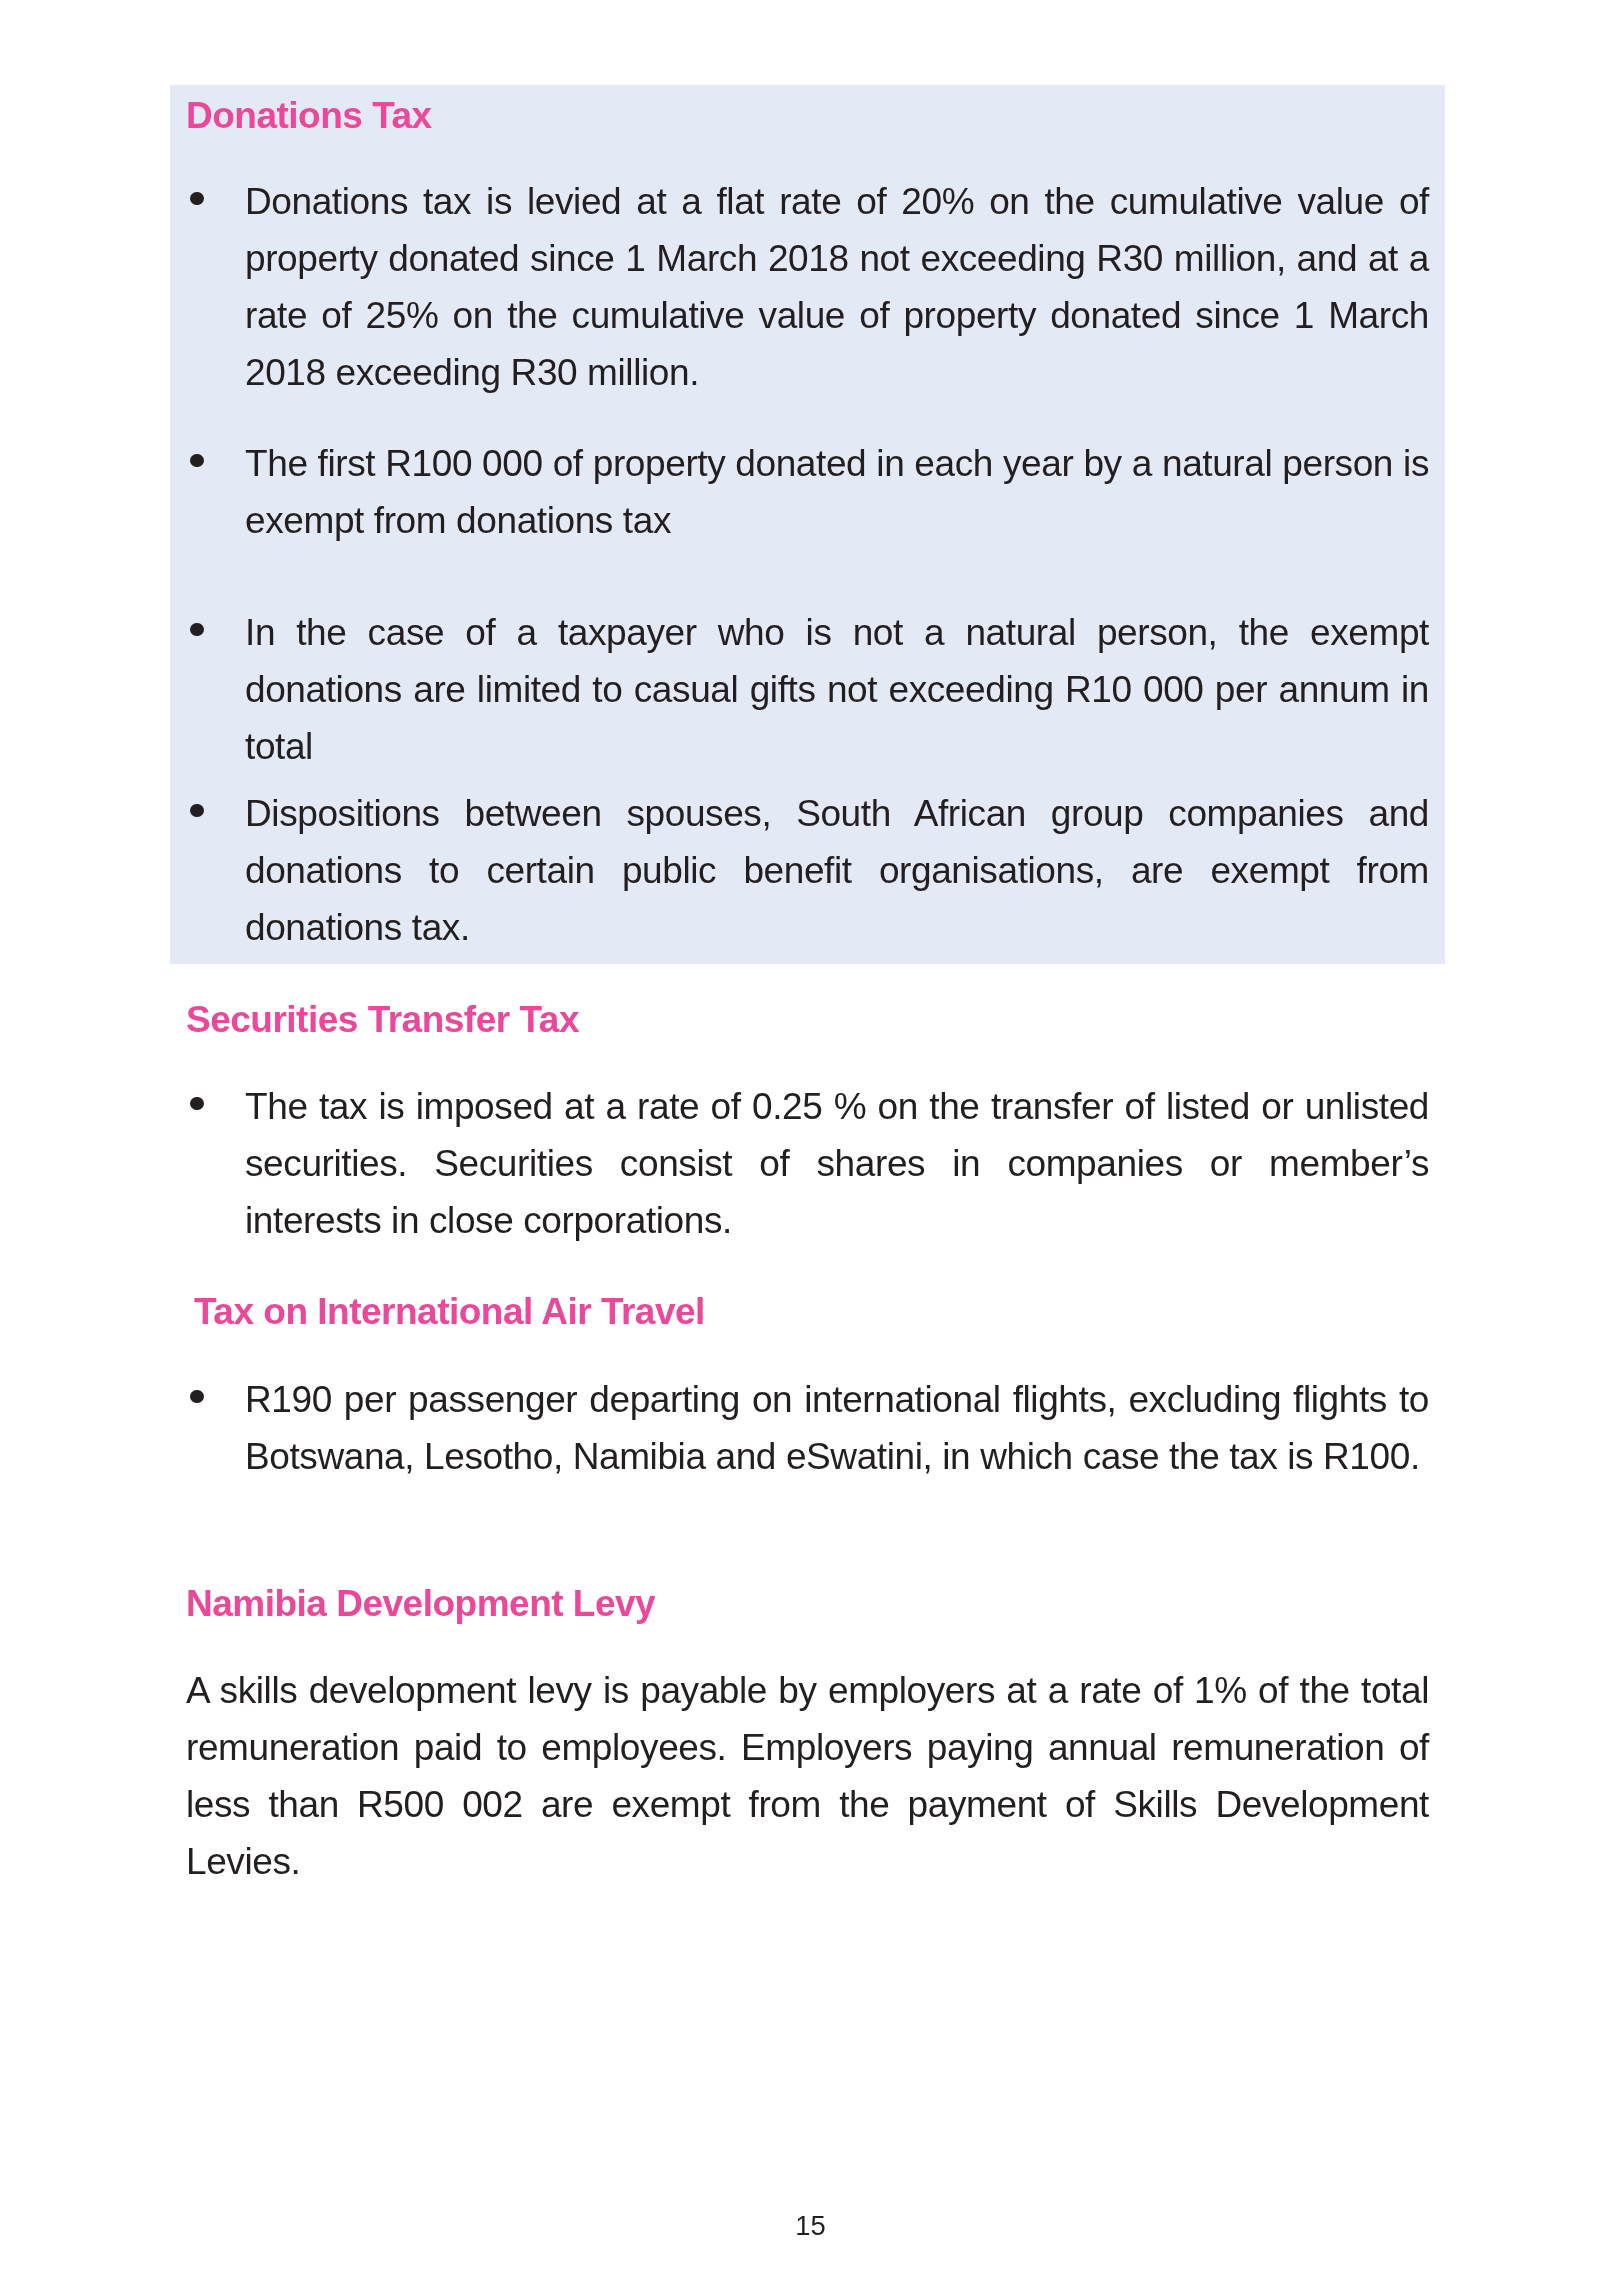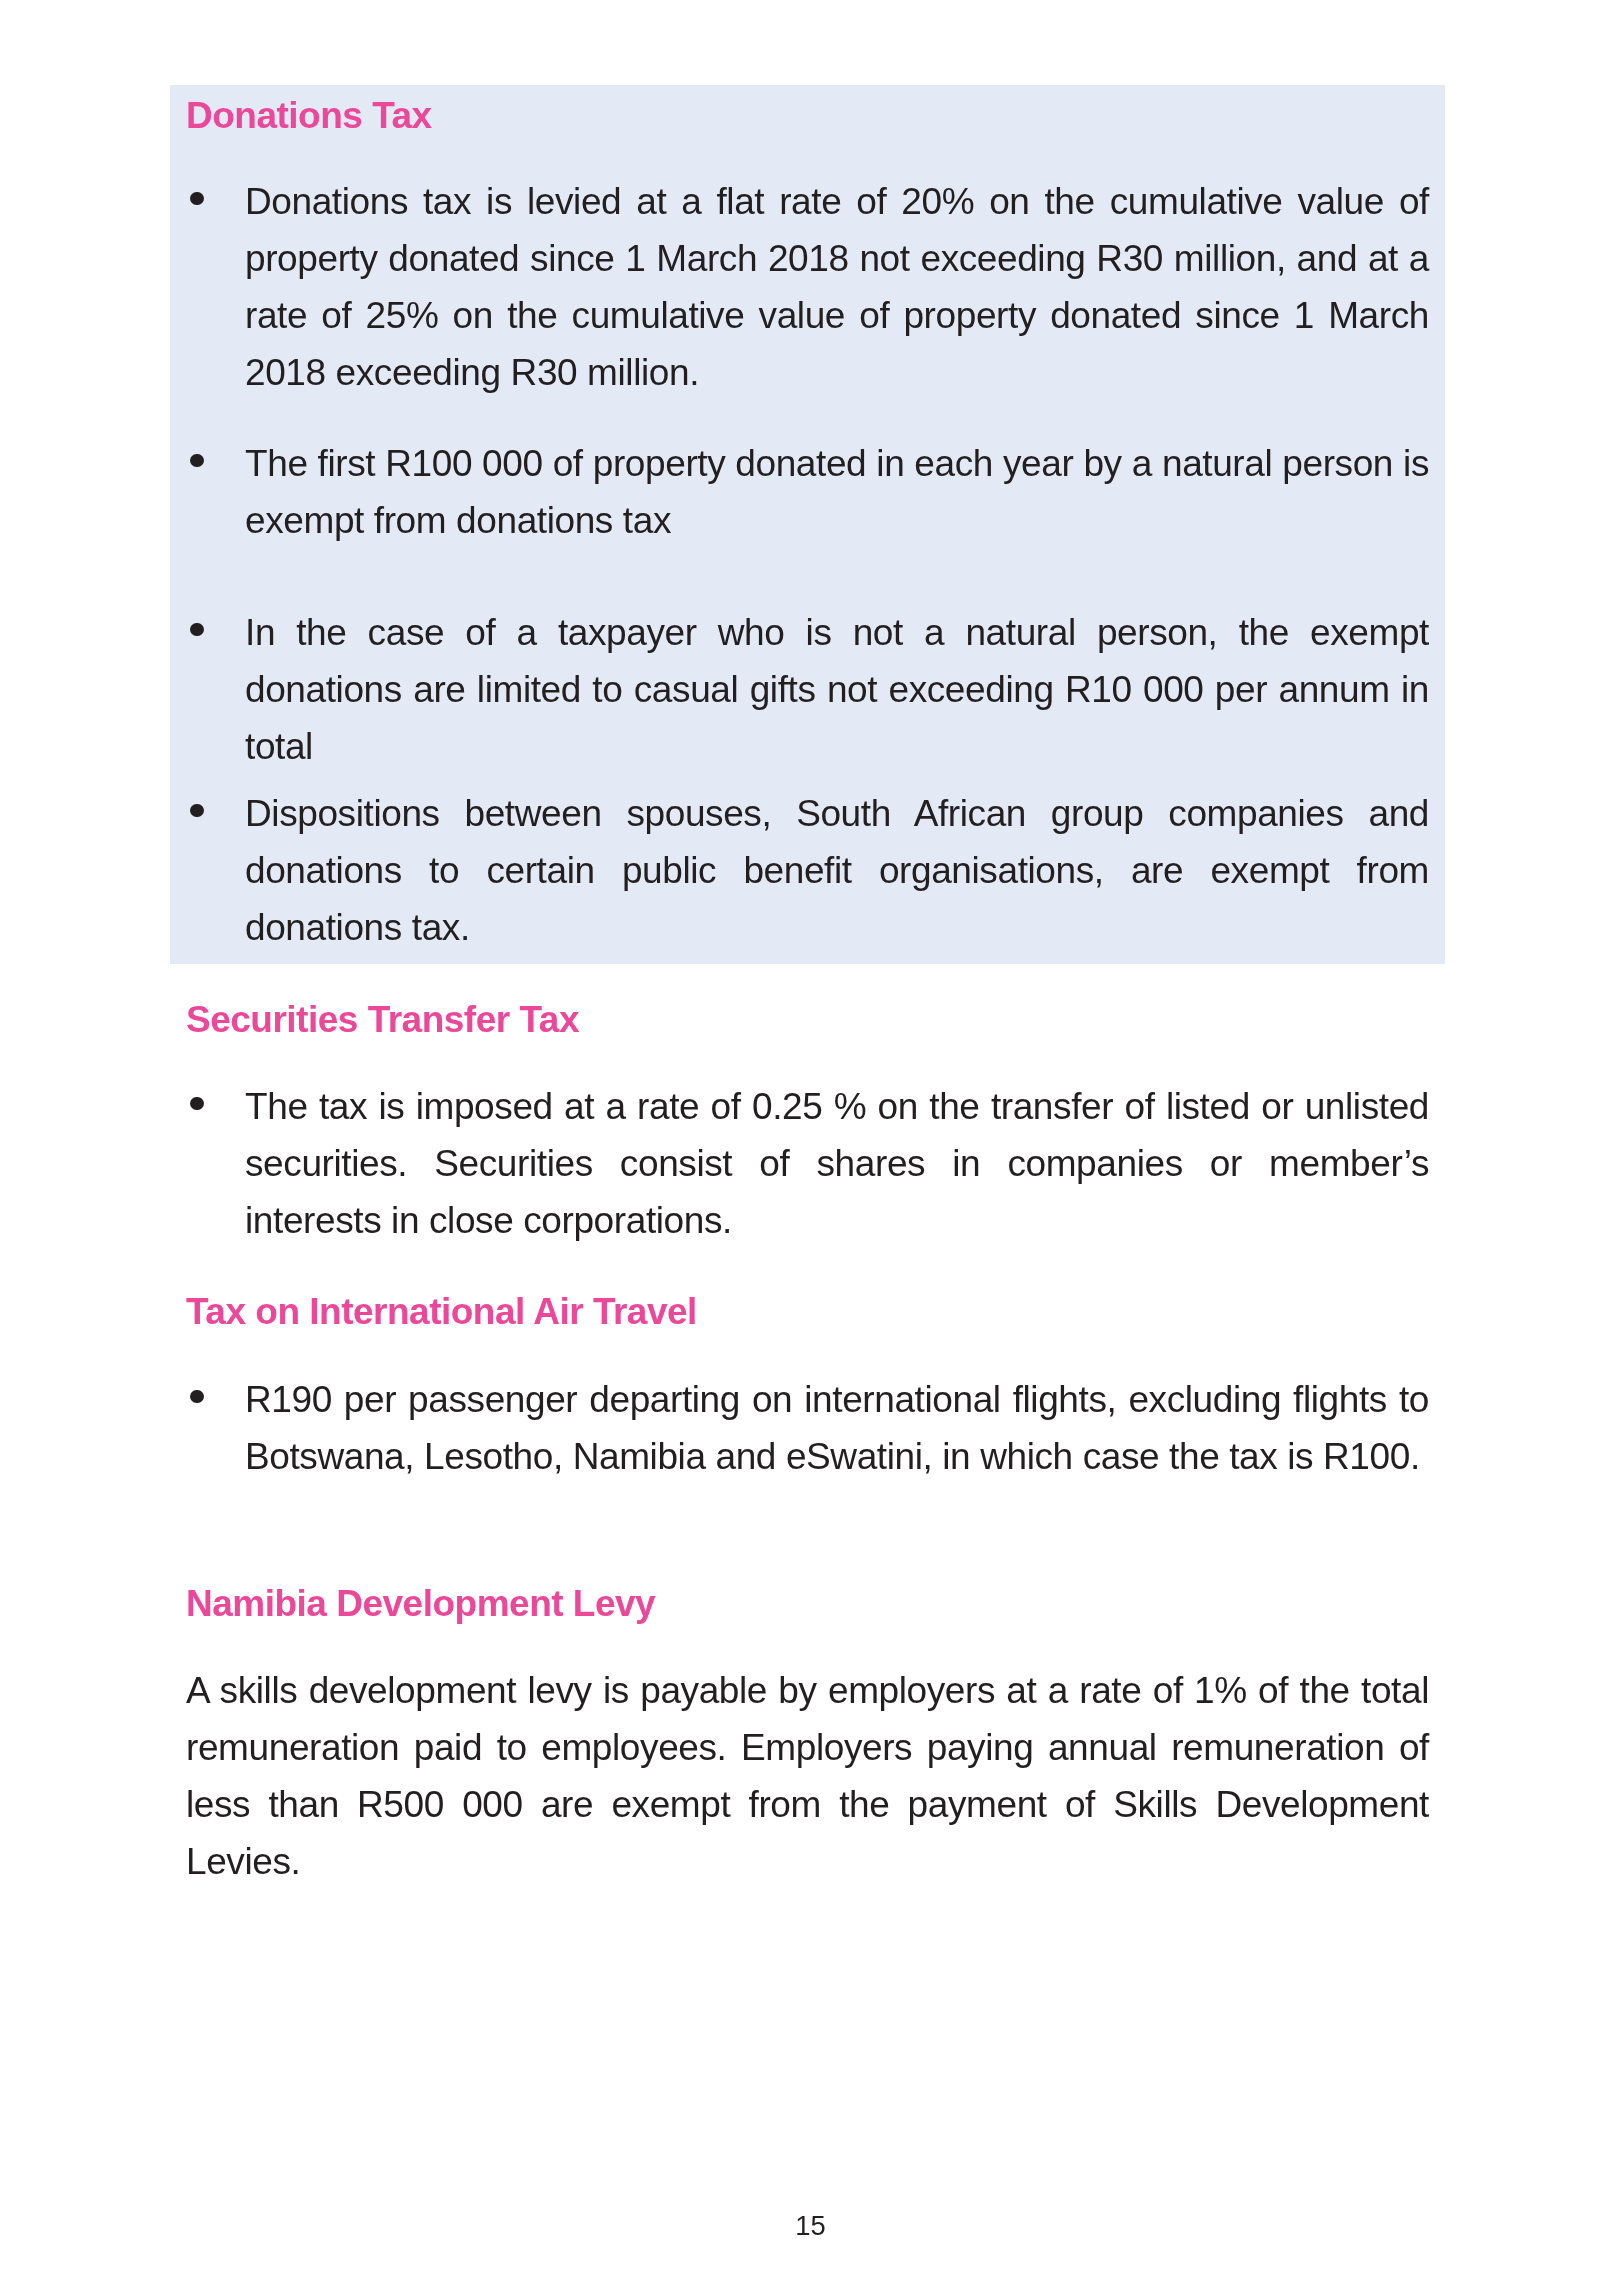--- a/index.html
+++ b/index.html
@@ -38,23 +38,23 @@
   <span class="bullet-dot"></span>
   <p class="bullet-text">Dispositions between spouses, South African group companies and donations to certain public benefit organisations, are exempt from donations tax.</p>
 </div>
 
 <h2 class="heading" style="top:998px;">Securities Transfer Tax</h2>
 <div class="bullet" style="top:1078px;">
   <span class="bullet-dot"></span>
   <p class="bullet-text">The tax is imposed at a rate of 0.25 % on the transfer of listed or unlisted securities.  Securities consist of shares in companies or member’s interests in close corporations.</p>
 </div>
 
-<h2 class="heading" style="top:1290px;">Tax on International Air Travel</h2>
+<h2 class="heading" style="top:1290px;margin-left:8px;">Tax on International Air Travel</h2>
 <div class="bullet" style="top:1371px;">
   <span class="bullet-dot"></span>
   <p class="bullet-text">R190 per passenger departing on international flights, excluding flights to Botswana, Lesotho, Namibia and eSwatini, in which case the tax is R100.</p>
 </div>
 
 <h2 class="heading" style="top:1582px;">Namibia Development Levy</h2>
-<p class="para" style="top:1662px;">A skills development levy is payable by employers at a rate of 1% of the total remuneration paid to employees.  Employers paying annual remuneration of less than R500 000 are exempt from the payment of Skills Development Levies.</p>
+<p class="para" style="top:1662px;">A skills development levy is payable by employers at a rate of 1% of the total remuneration paid to employees.  Employers paying annual remuneration of less than R500 002 are exempt from the payment of Skills Development Levies.</p>
 
 <p class="page-num">15</p>
 
 
 </body></html>

